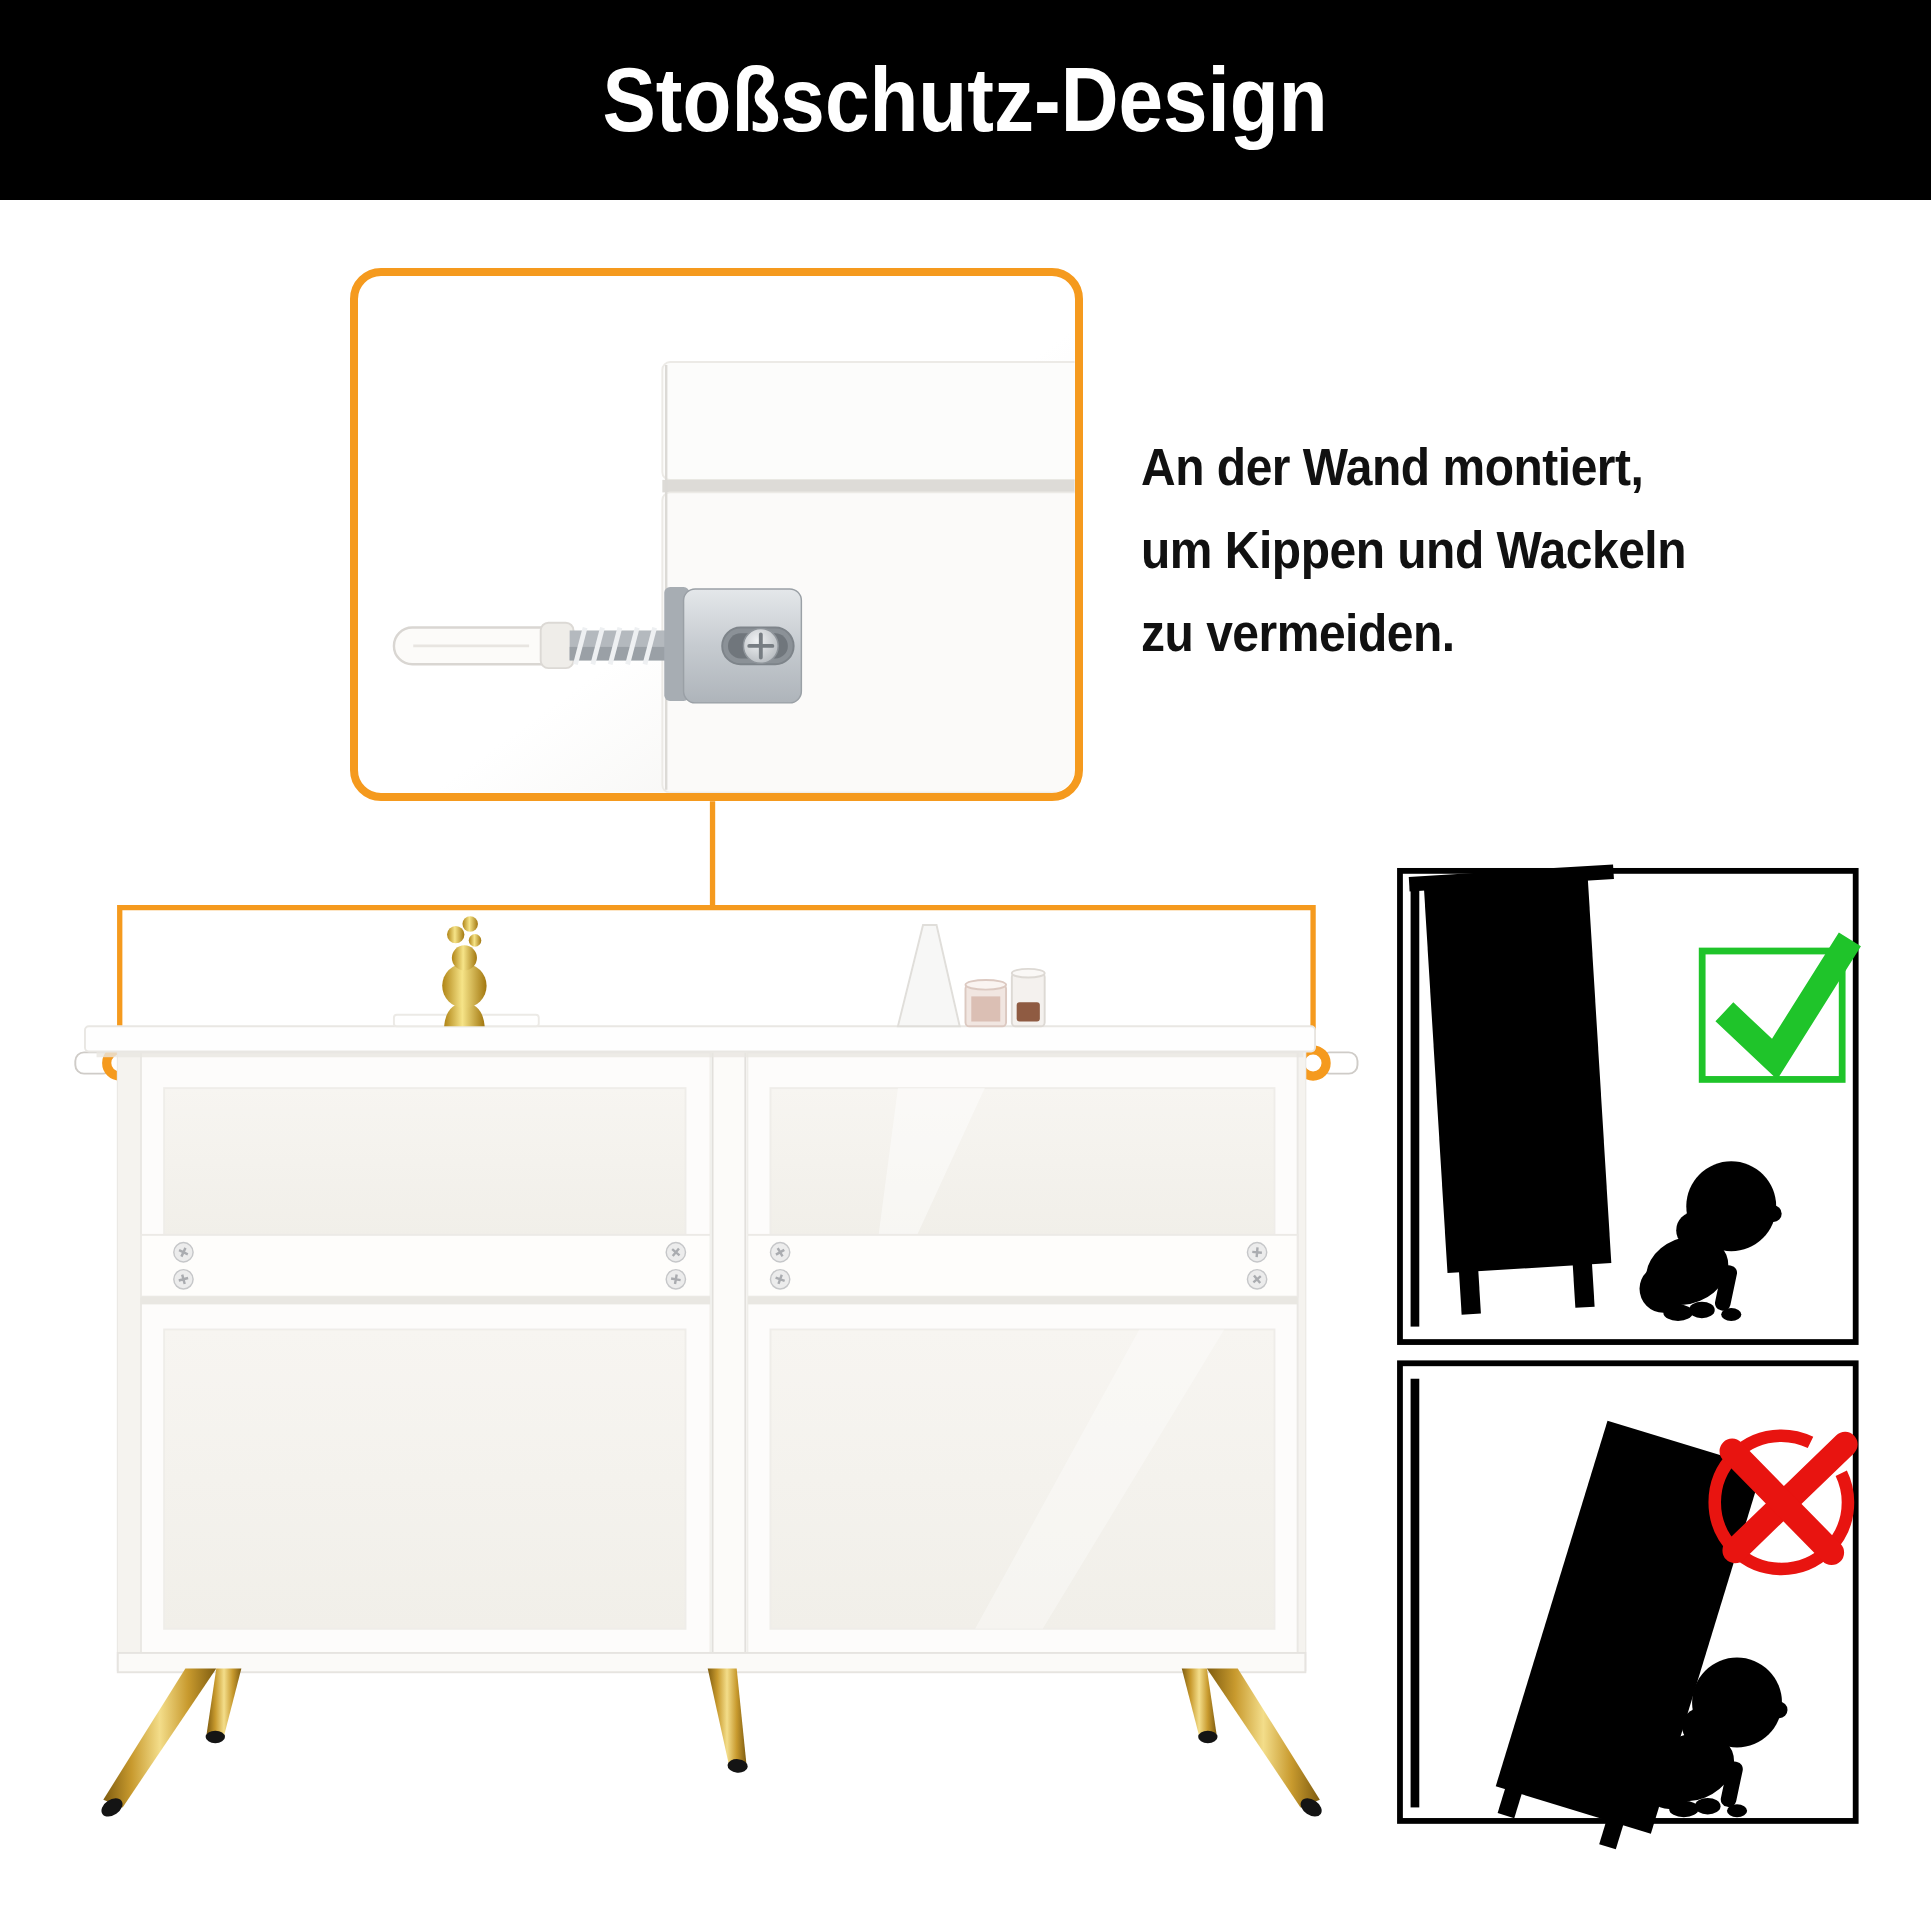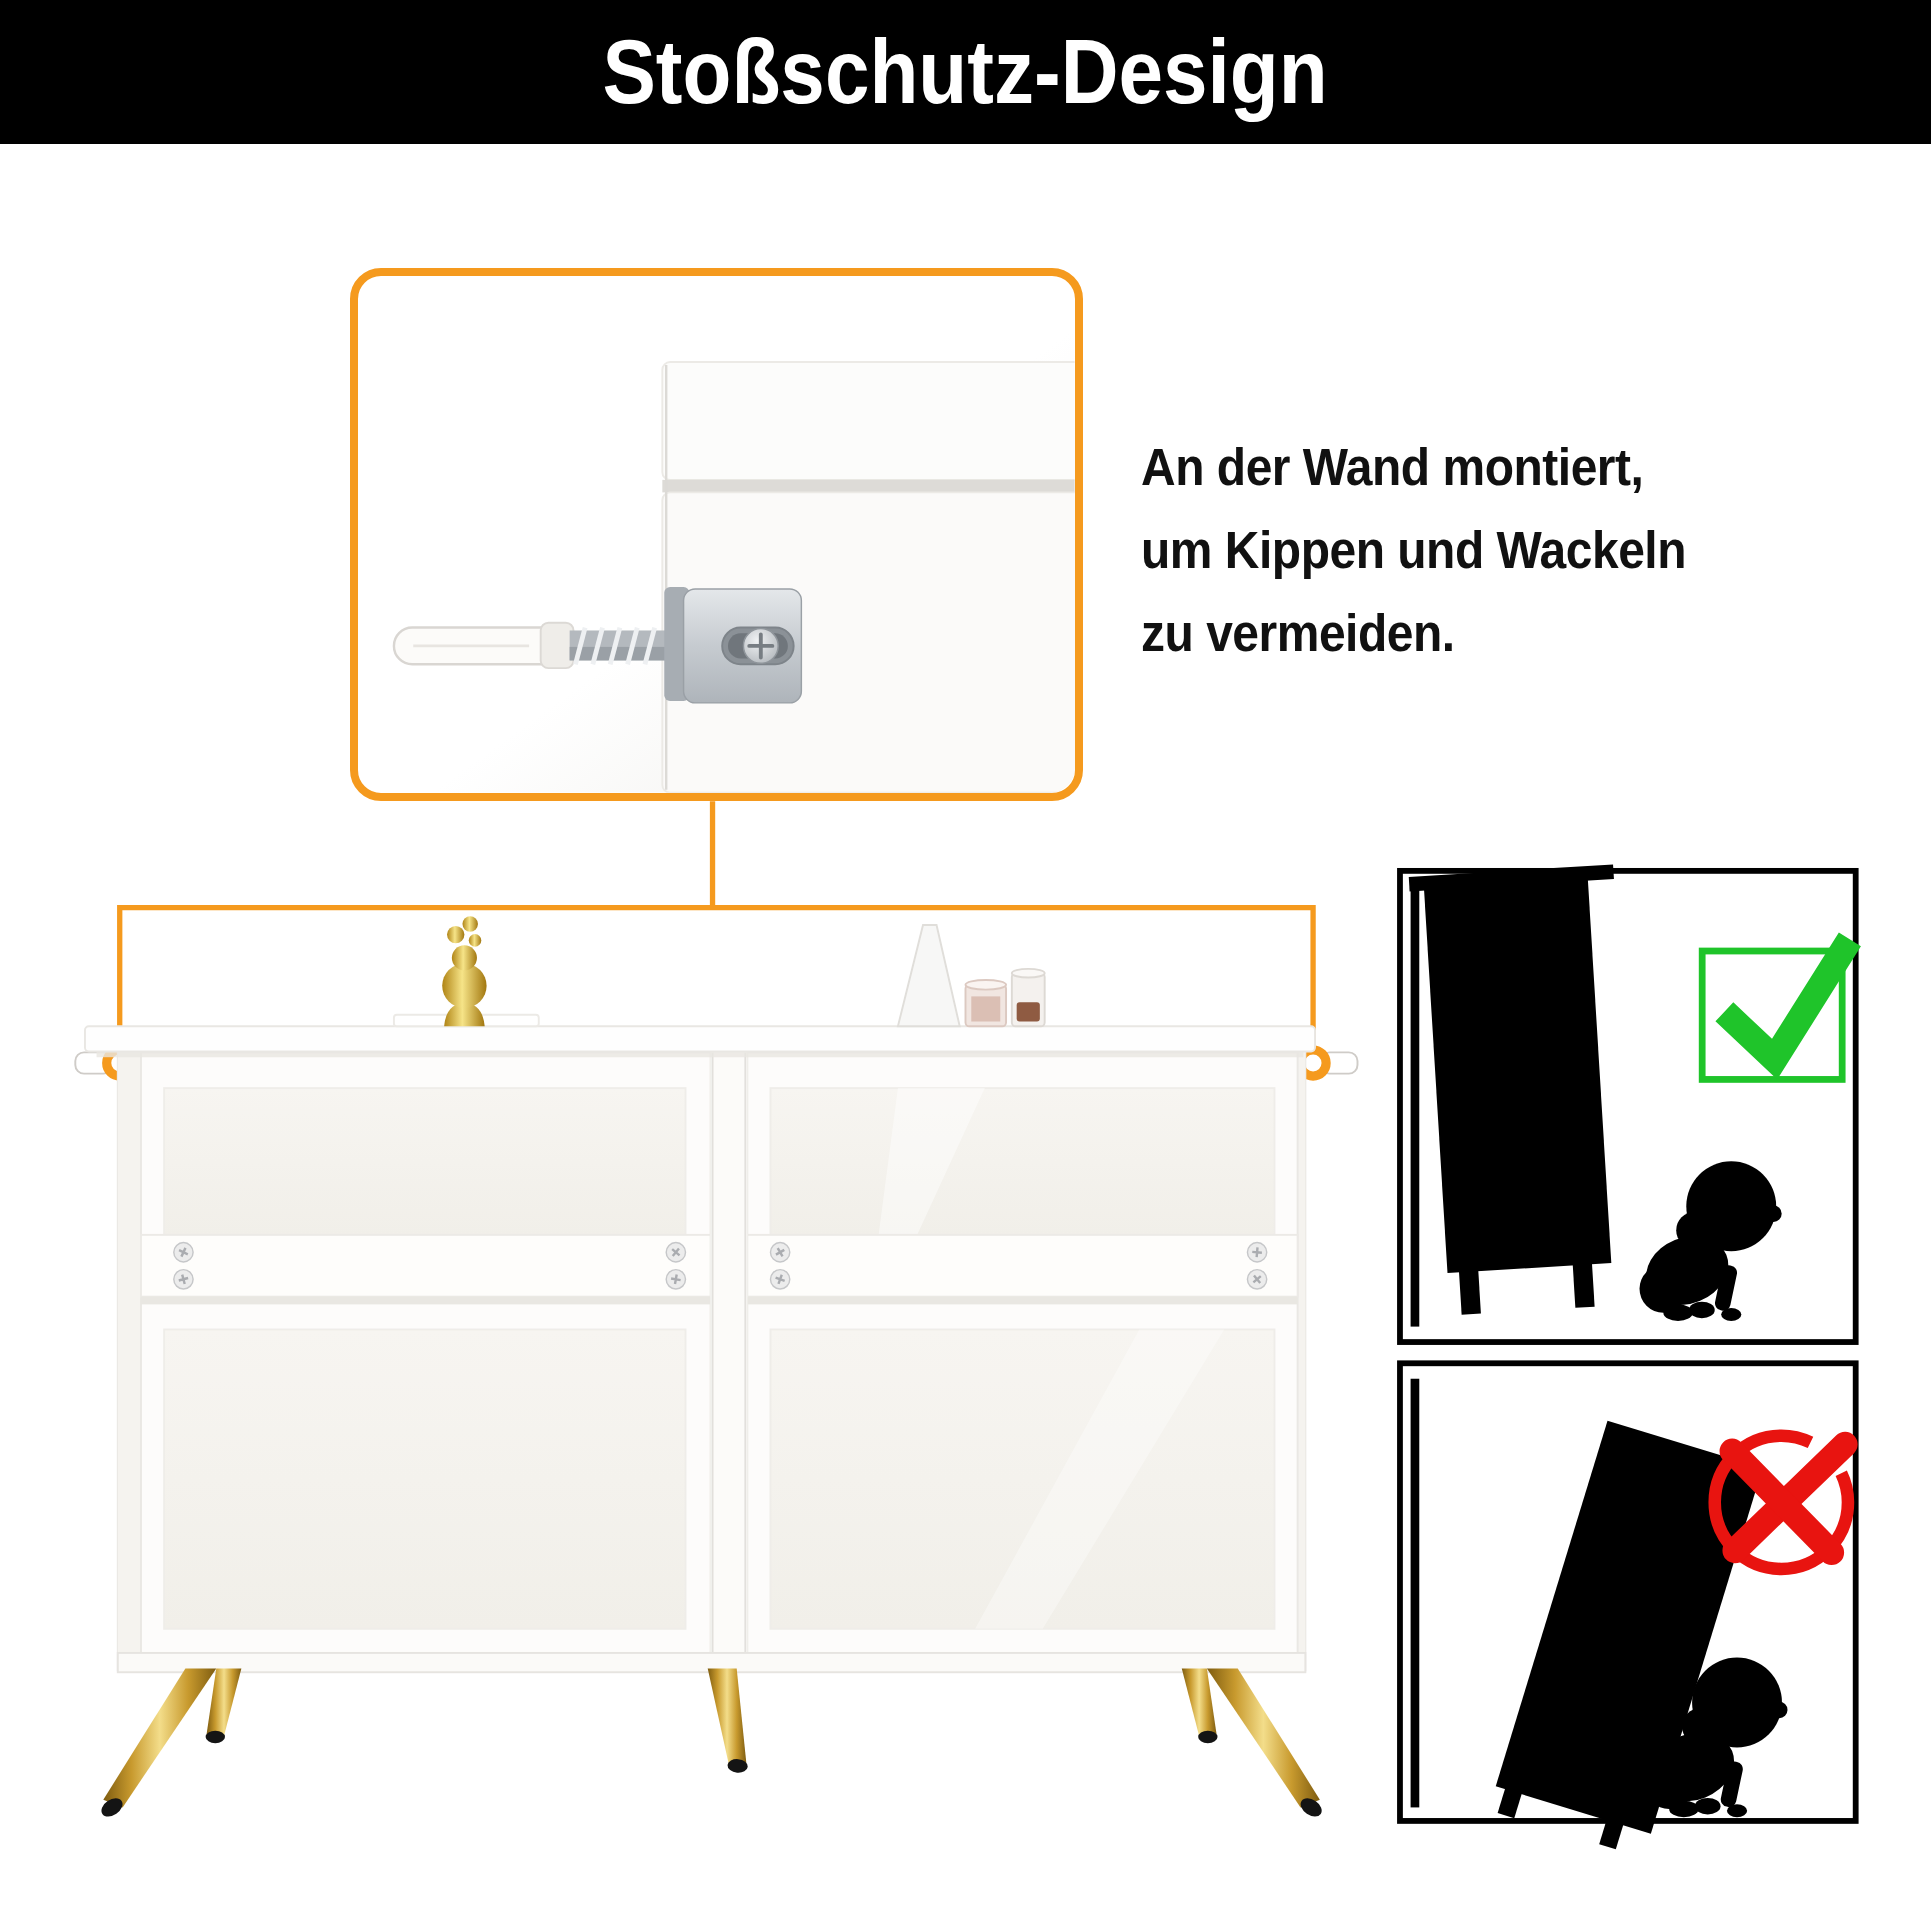--- a/index.html
+++ b/index.html
@@ -1,18 +1,18 @@
 <!DOCTYPE html>
 <html style="--accent: #F59A1E; --green: #1FC42A; --red: #E81410; --banner: #000000; --text: #111111; --gold: #C89A2E; --silver: #B9BEC3;"><head>
 <meta charset="utf-8">
 <style>
   html,body{margin:0;padding:0;background:#fff;}
   .stage{position:relative;width:1931px;height:1931px;background:#fff;overflow:hidden;
          font-family:"Liberation Sans", sans-serif;}
-  .banner{position:absolute;left:0;top:0;width:1931px;height:144px;background:var(--banner,#000);
+  .banner{position:absolute;left:0;top:0;width:1931px;height:200px;background:var(--banner,#000);
           display:flex;align-items:center;justify-content:center;}
   .page-title{color:#fff;font-size:91px;font-weight:bold;letter-spacing:0px;
               transform:scaleX(.88);transform-origin:center;white-space:nowrap;}
   .callout{position:absolute;left:350px;top:268px;width:733px;height:533px;box-sizing:border-box;
            border:8.7px solid var(--accent,#F59A1E);border-radius:31px;background:transparent;}
   .caption{position:absolute;left:1141px;top:426px;width:618px;color:var(--text,#111);
            font-size:51px;line-height:83px;font-weight:bold;letter-spacing:-0.5px;
            transform:scaleX(.94);transform-origin:left top;white-space:nowrap;}
   .overlay{position:absolute;left:0;top:0;}
 </style>

